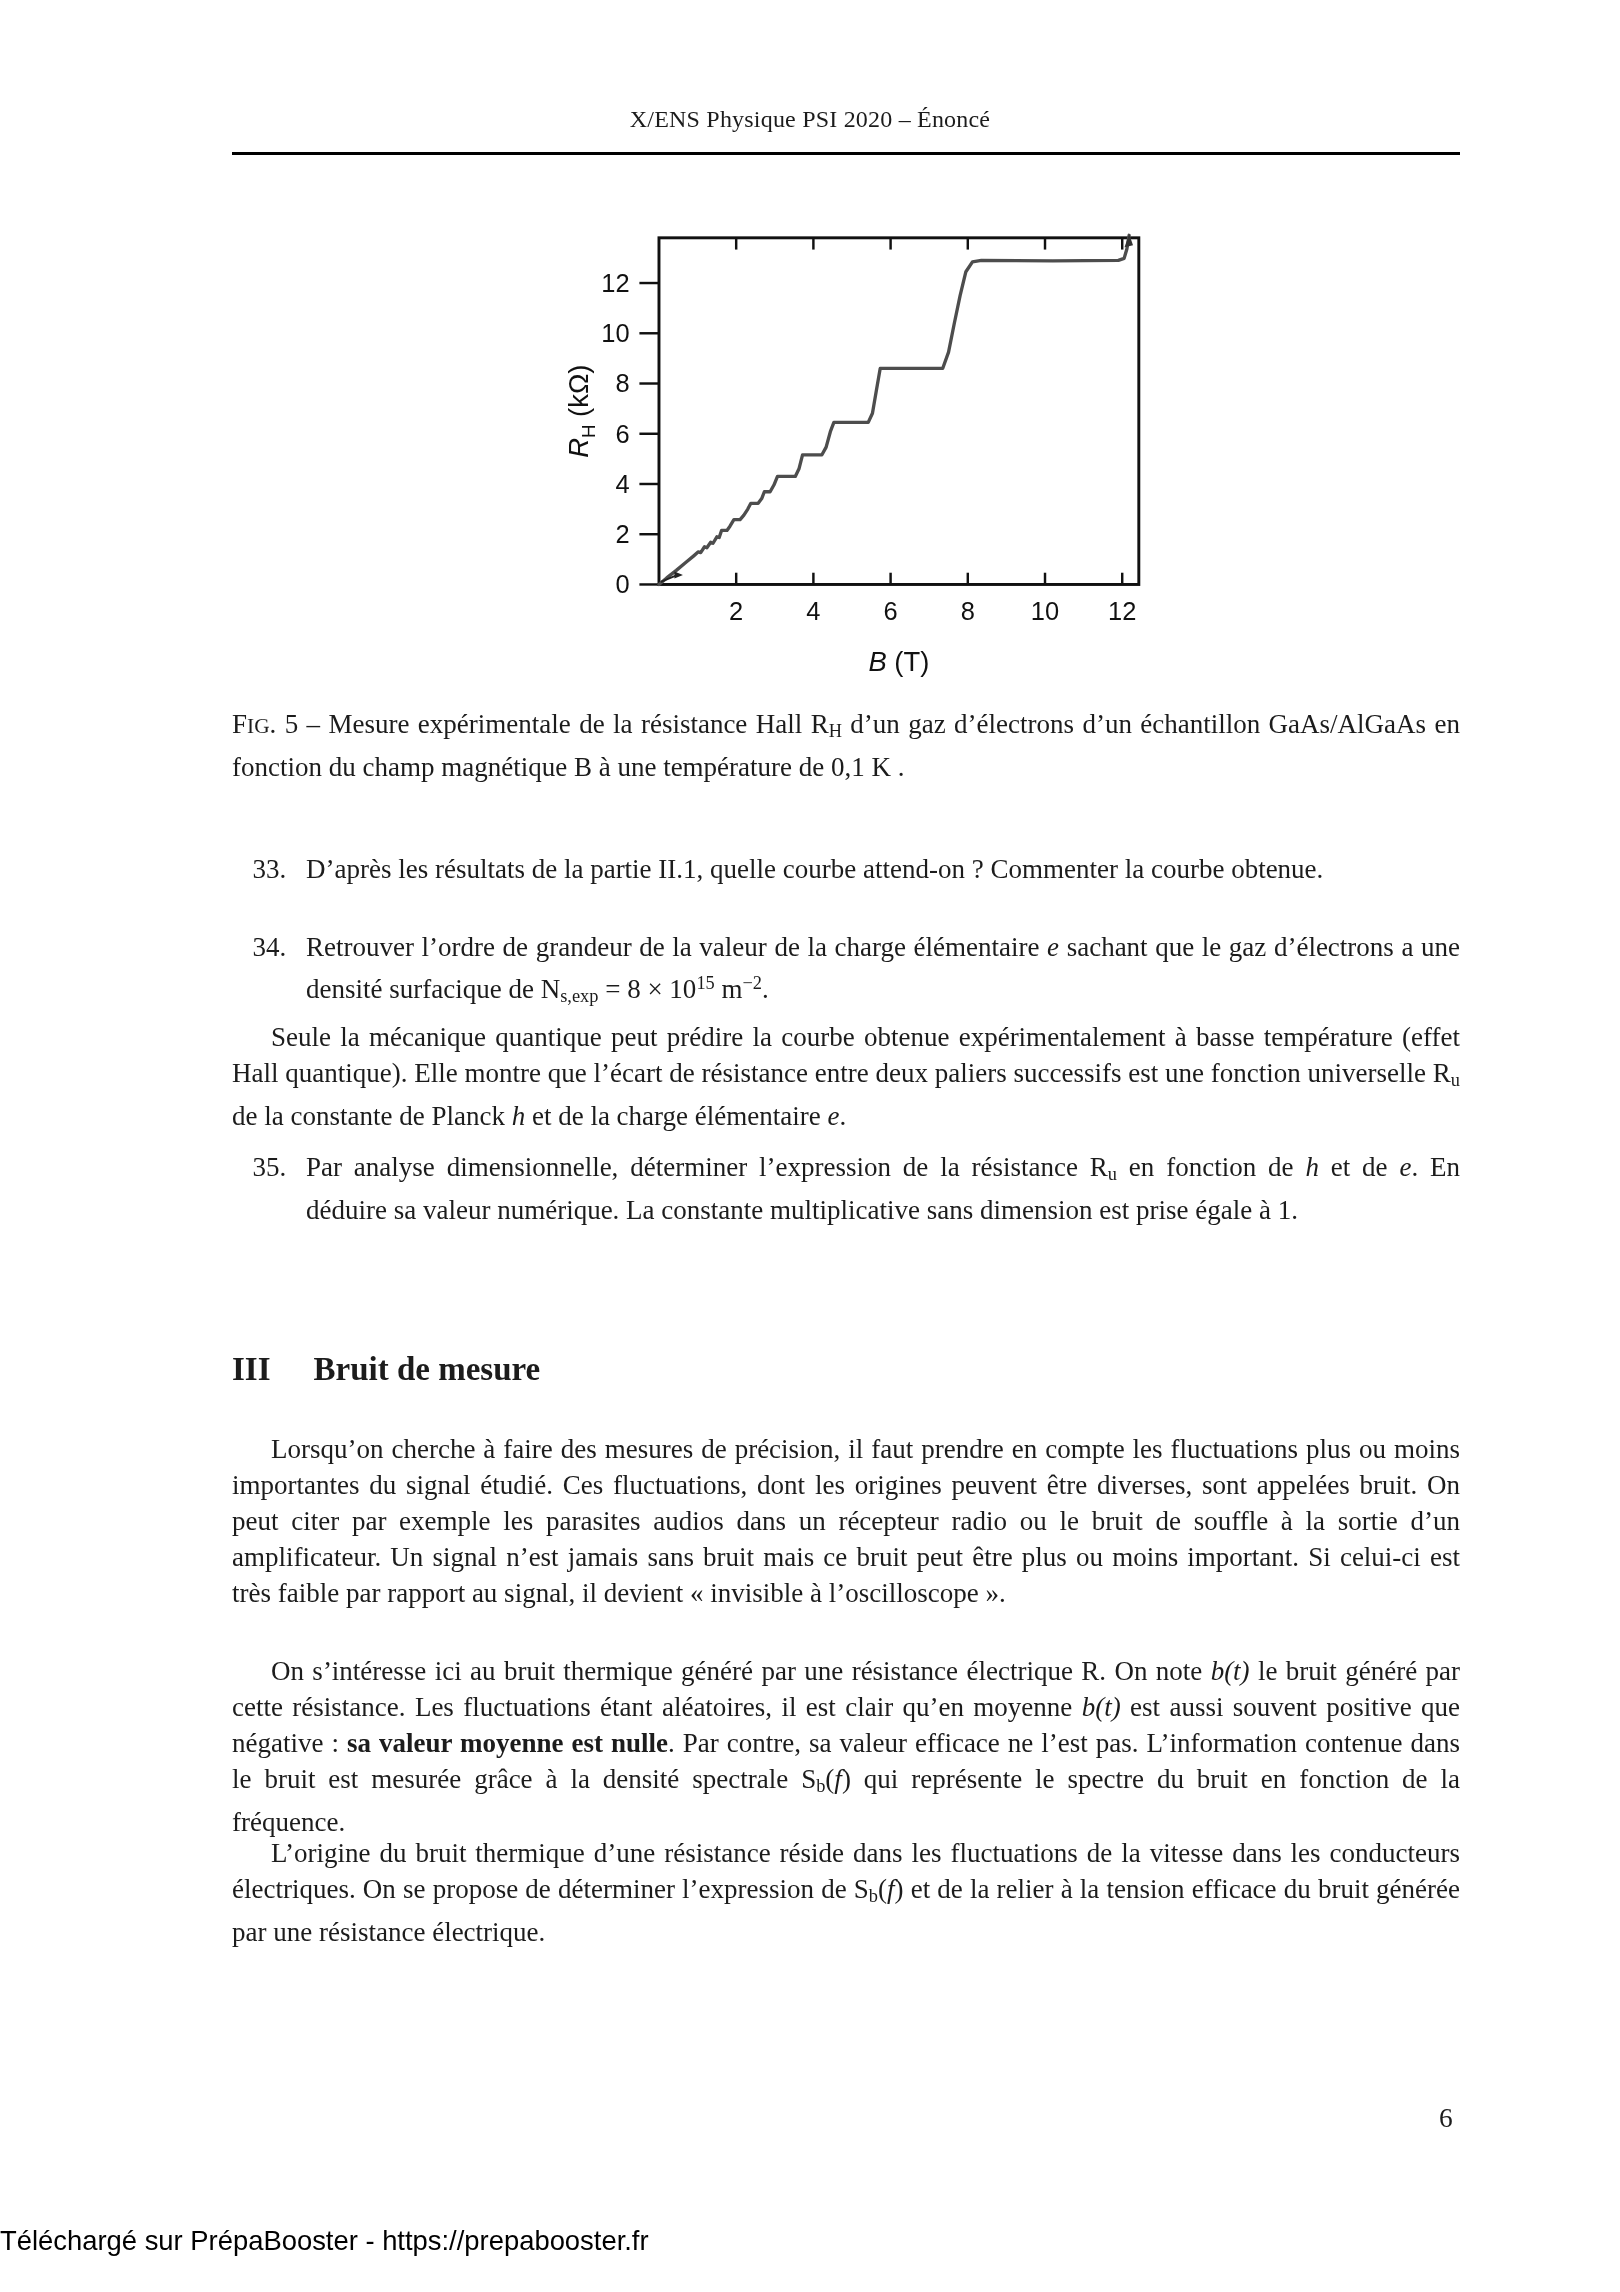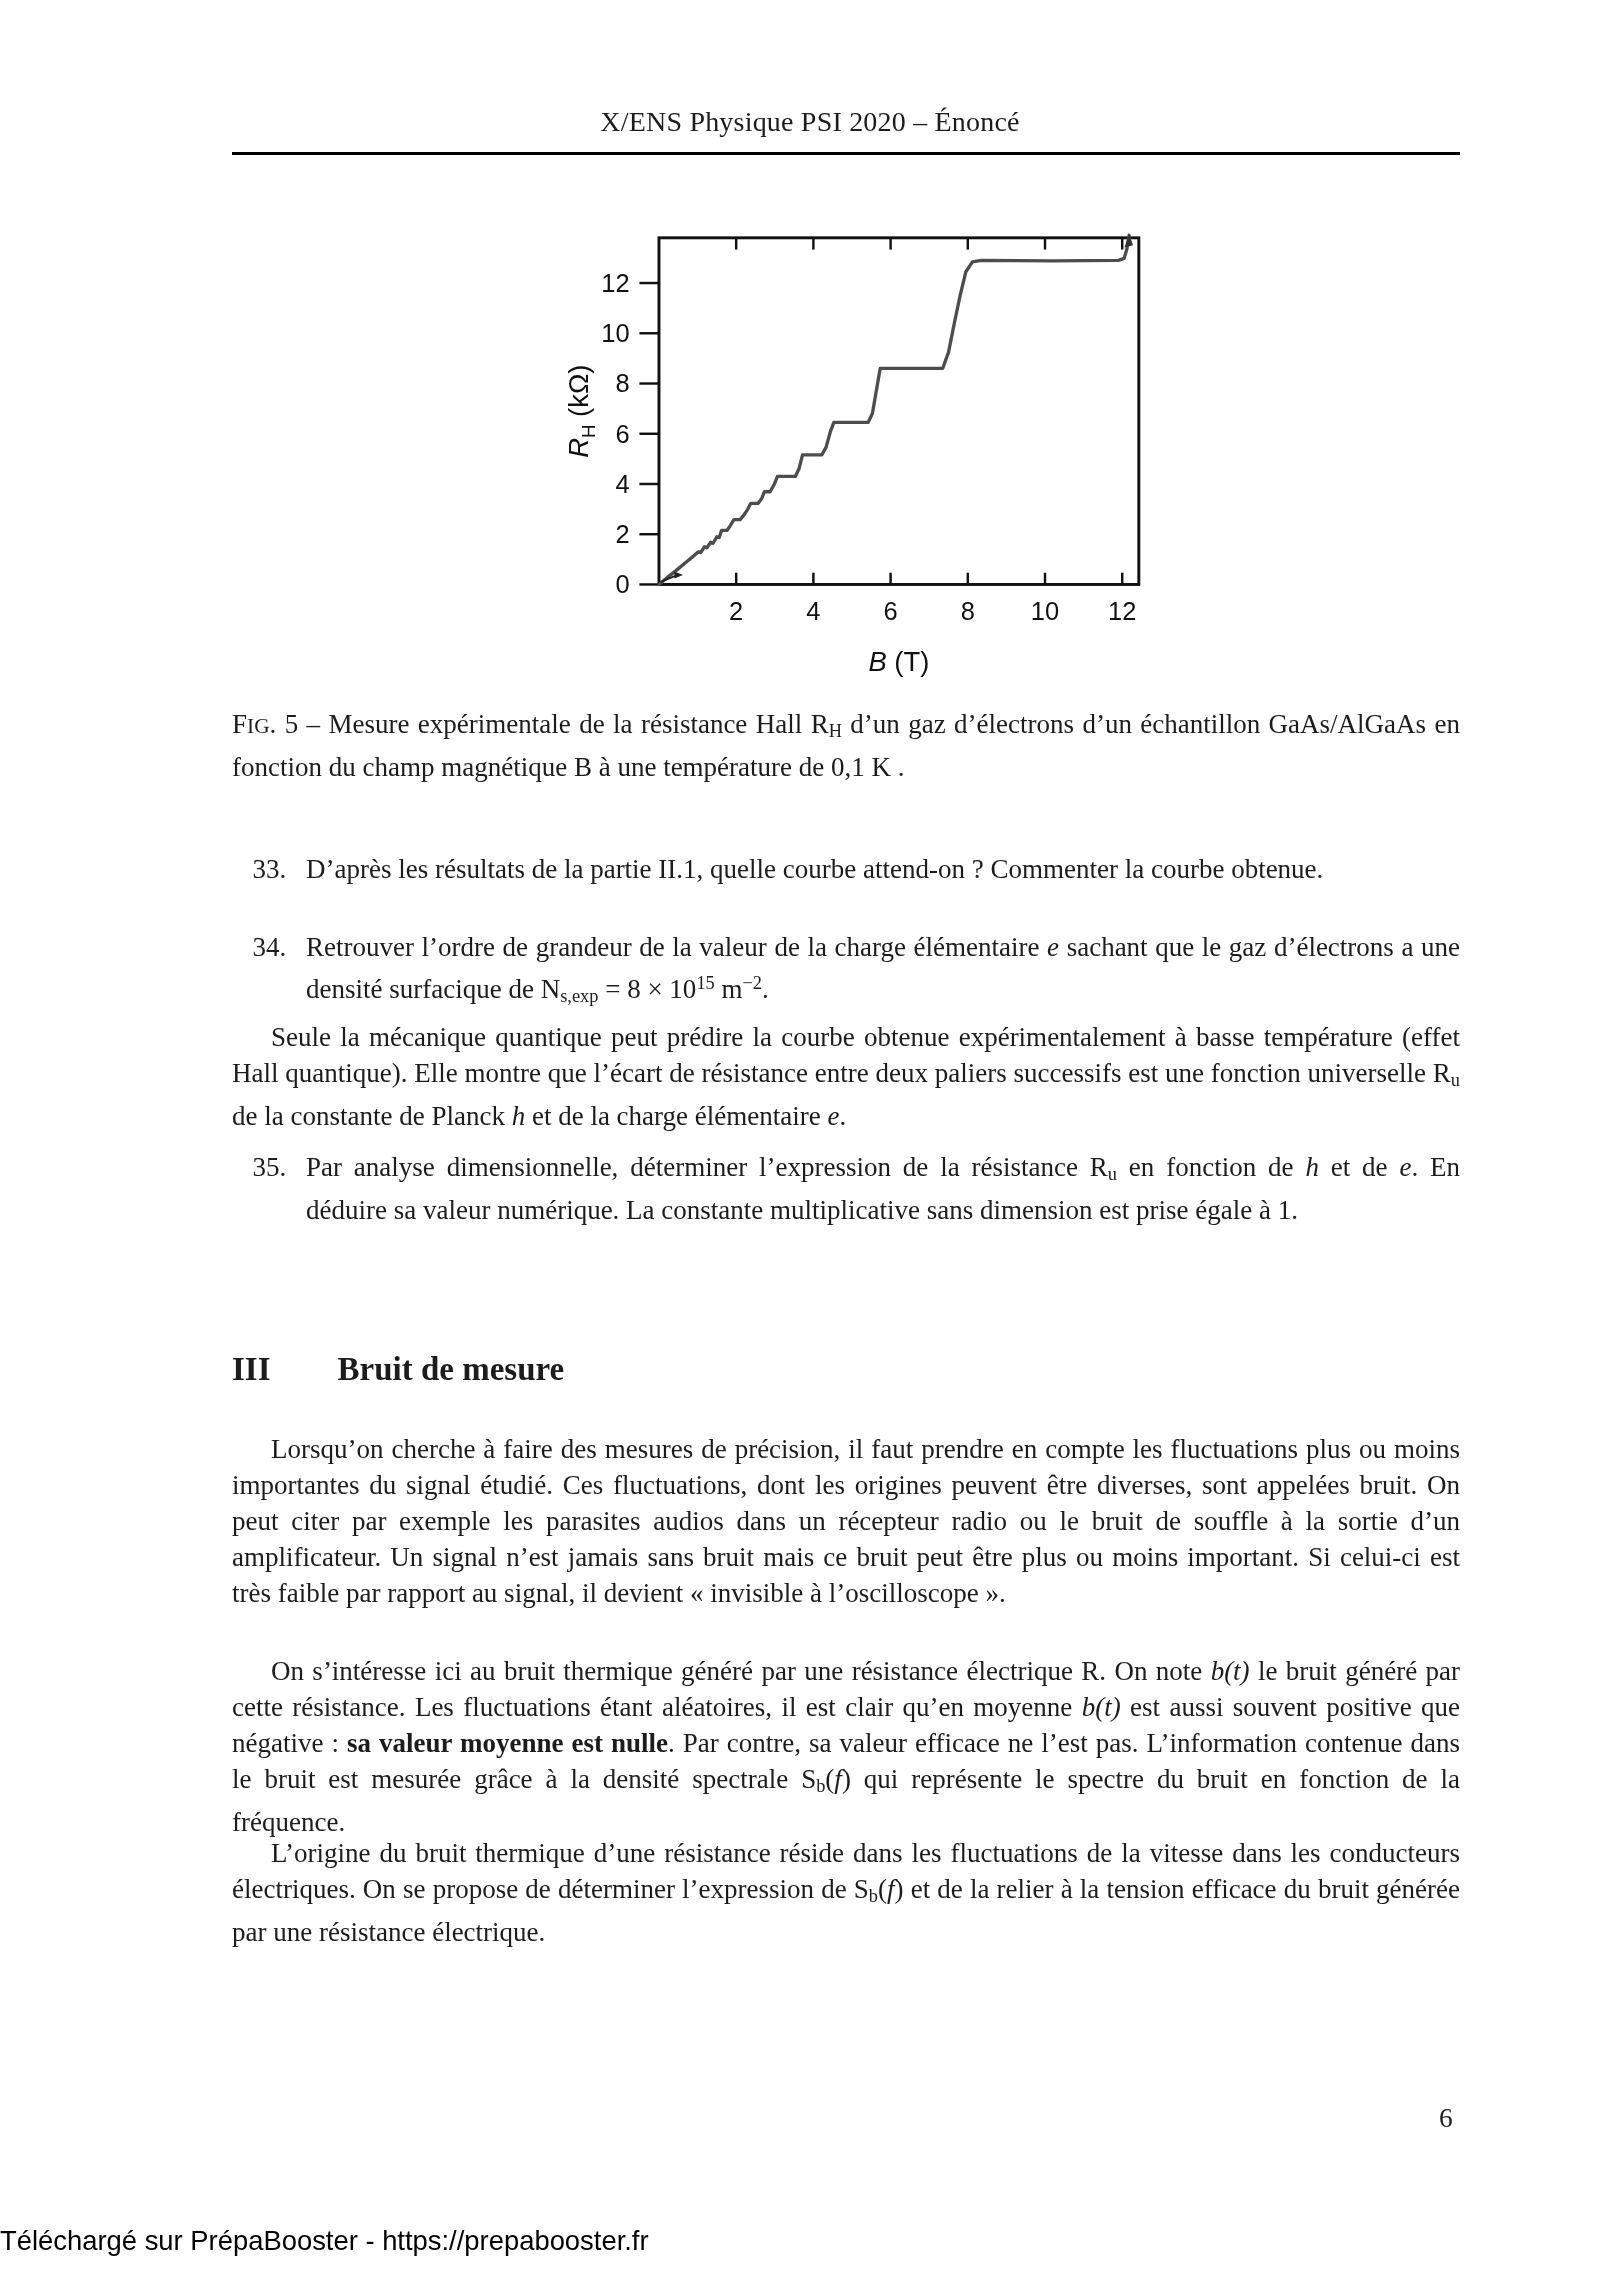--- a/index.html
+++ b/index.html
@@ -1,41 +1,41 @@
 <!DOCTYPE html>
 <html><head>
 <meta charset="utf-8">
 <style>
   html,body{margin:0;padding:0;background:#ffffff;}
   .page{position:relative;width:1620px;height:2293px;background:#ffffff;
         font-family:"Liberation Serif",serif;color:#1c1c1c;overflow:hidden;}
 
   .header-title{position:absolute;top:106px;left:0;width:100%;text-align:center;
-                font-size:28px;letter-spacing:0.2px;}
+                font-size:24px;letter-spacing:0.2px;}
   .header-rule{position:absolute;top:152px;left:232px;width:1228px;height:2.9px;background:#000;}
 
   .fig-svg{position:absolute;left:547px;top:182px;}
   #chart text{font-family:"Liberation Sans",sans-serif;fill:#111;}
 
   .caption{position:absolute;top:706px;left:232px;width:1228px;
            font-size:27px;line-height:36px;text-align:justify;}
 
   .qrow{position:absolute;left:232px;width:1228px;display:flex;
         font-size:27px;line-height:36px;}
   .qnum{width:74px;padding-left:20.6px;box-sizing:border-box;flex:none;}
   .qtext{flex:1;text-align:justify;}
   #q33{top:851px}  #q34{top:929px}  #q35{top:1149px}  #q36{top:1266px}
 
   .para{position:absolute;left:232px;width:1228px;font-size:27px;
         line-height:36px;text-align:justify;}
   .para.indent{text-indent:39px;}
   #para-ru{top:1019px} #p1{top:1431px} #p2{top:1653px} #p3{top:1835px}
 
   .section-heading{position:absolute;left:232px;top:1351px;font-size:33px;font-weight:bold;}
-  .sec-num{display:inline-block;margin-right:67px;}
+  .sec-num{display:inline-block;margin-right:43px;}
 
   .pagenum{position:absolute;left:1439px;top:2103px;font-size:27.4px;}
   .footer{position:absolute;top:2225px;left:0;width:100%;
           font-family:"Liberation Sans",sans-serif;font-size:27.4px;color:#000;}
 
   .sub{font-size:68%;vertical-align:-0.22em;}
   .sup{font-size:68%;vertical-align:0.5em;}
   .i{font-style:italic;}
   .b{font-weight:700;}
   .sc{font-size:79%;}

